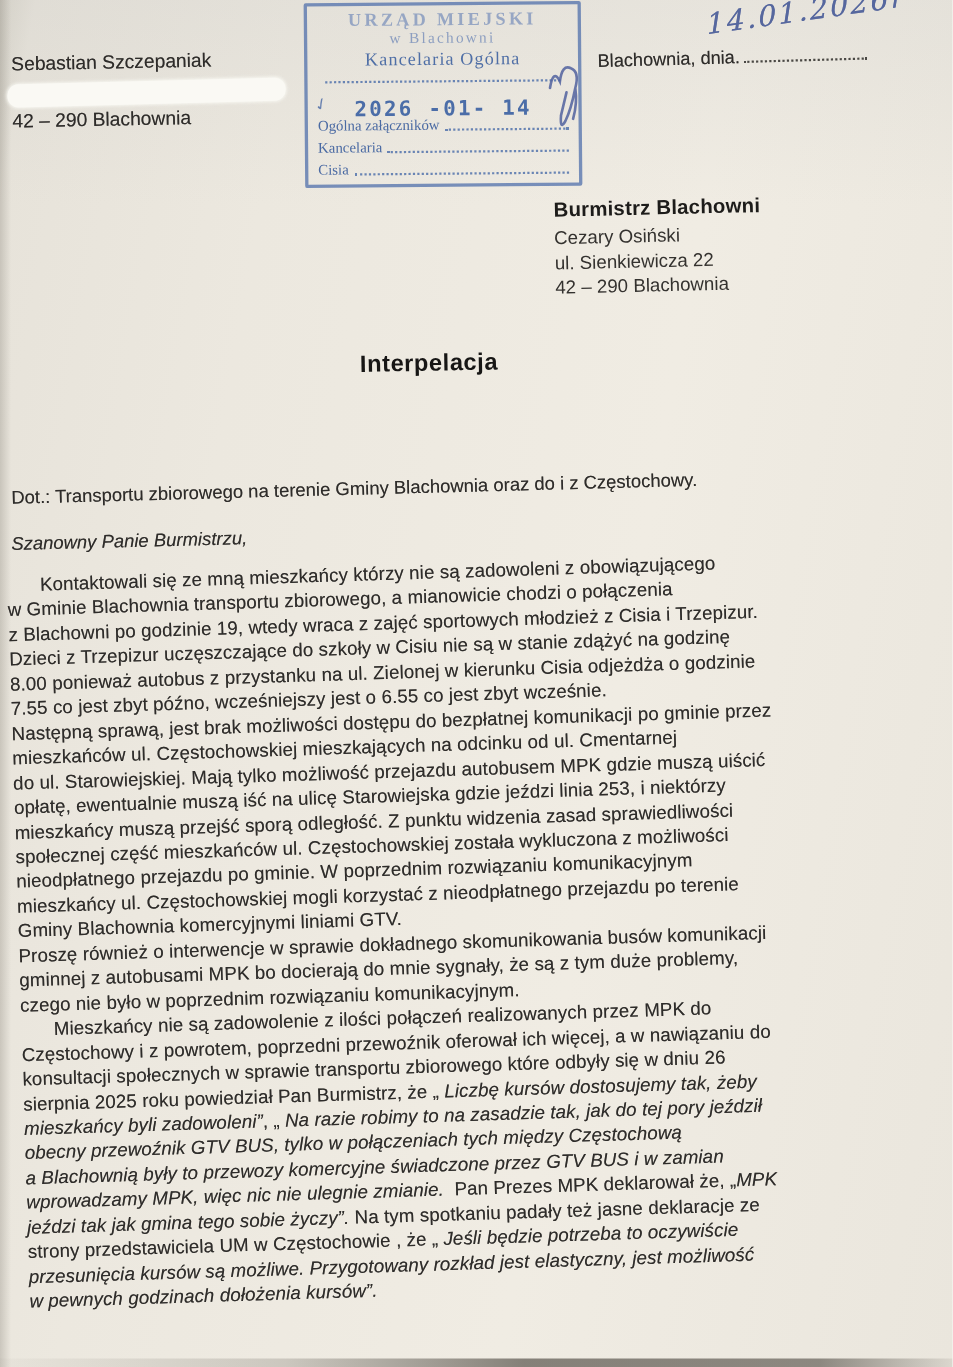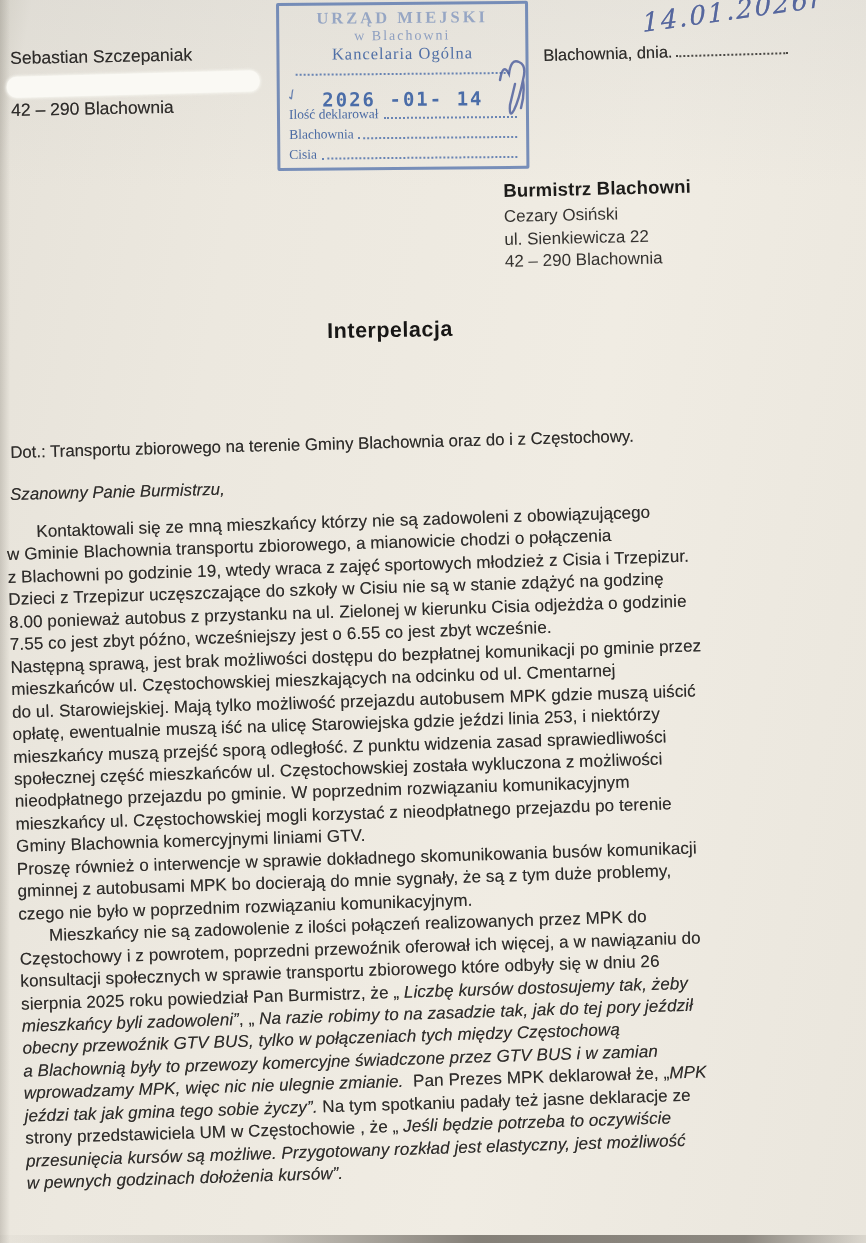--- a/index.html
+++ b/index.html
@@ -79,25 +79,25 @@
 
 <div class="stamp">
   <div class="s1">URZĄD MIEJSKI</div>
   <div class="s2">w Blachowni</div>
   <div class="s3">Kancelaria Ogólna</div>
   <div class="sdots"></div>
   <div class="sdate">2026 -01- 14</div>
   <span class="ink-mark">✓</span>
   <div class="sfields">
       <div class="srow">
-        <span>Ilość deklarował</span>
+        <span>Ogólna załączników</span>
         <span class="leader"></span>
       </div>
       <div class="srow">
-        <span>Blachownia</span>
+        <span>Kancelaria</span>
         <span class="leader"></span>
       </div>
       <div class="srow">
         <span>Cisia</span>
         <span class="leader"></span>
       </div>
     </div>
 </div>
 
 <div class="dateline ink"><span>Blachownia, dnia.</span><span class="dots"></span></div>

